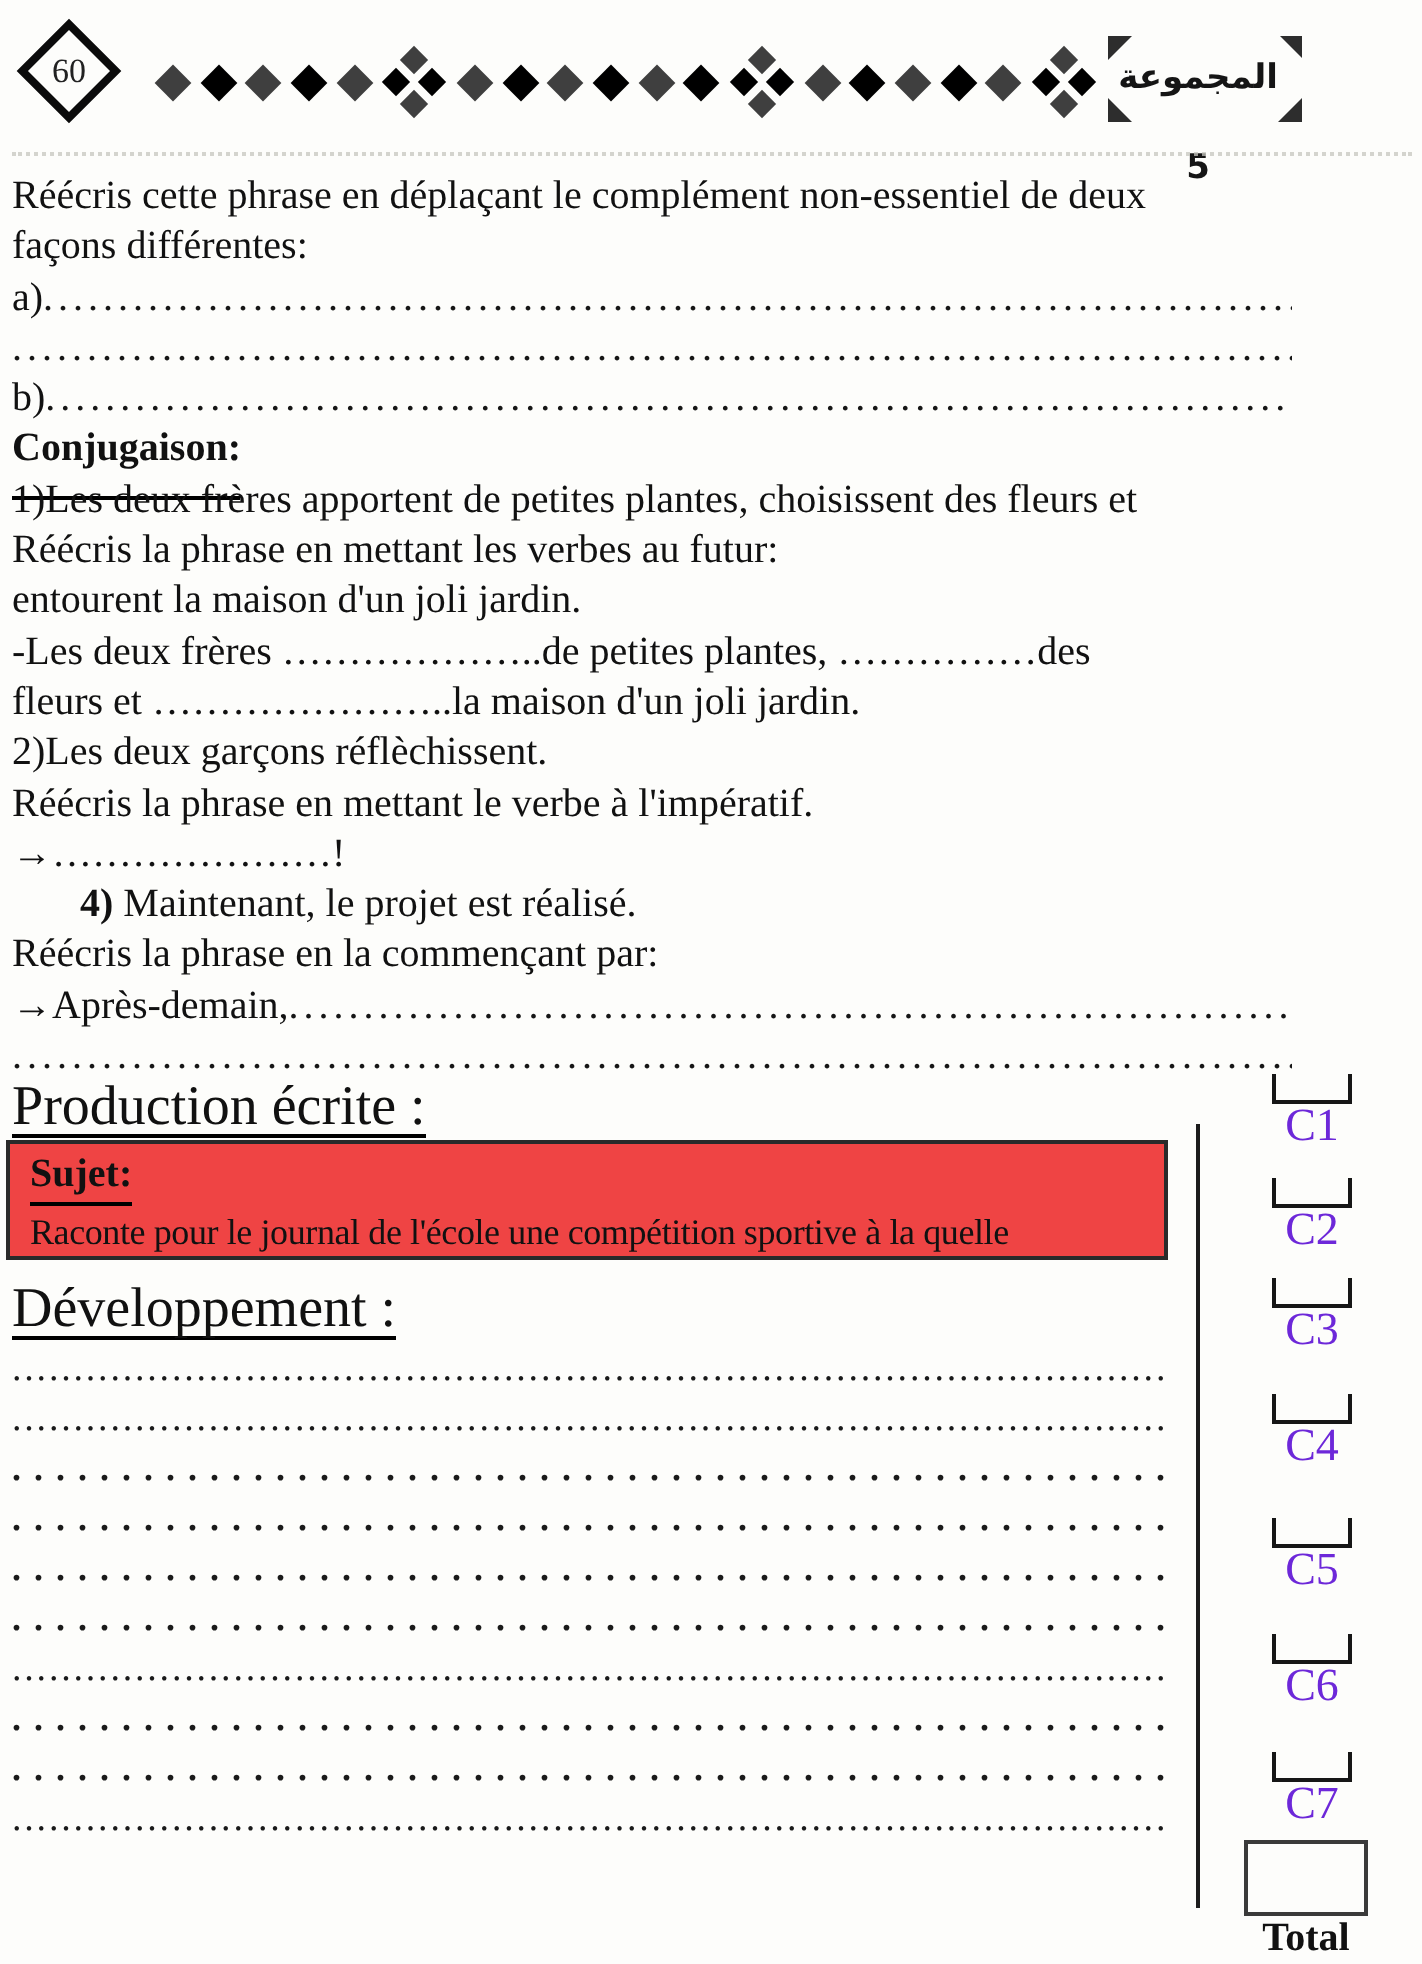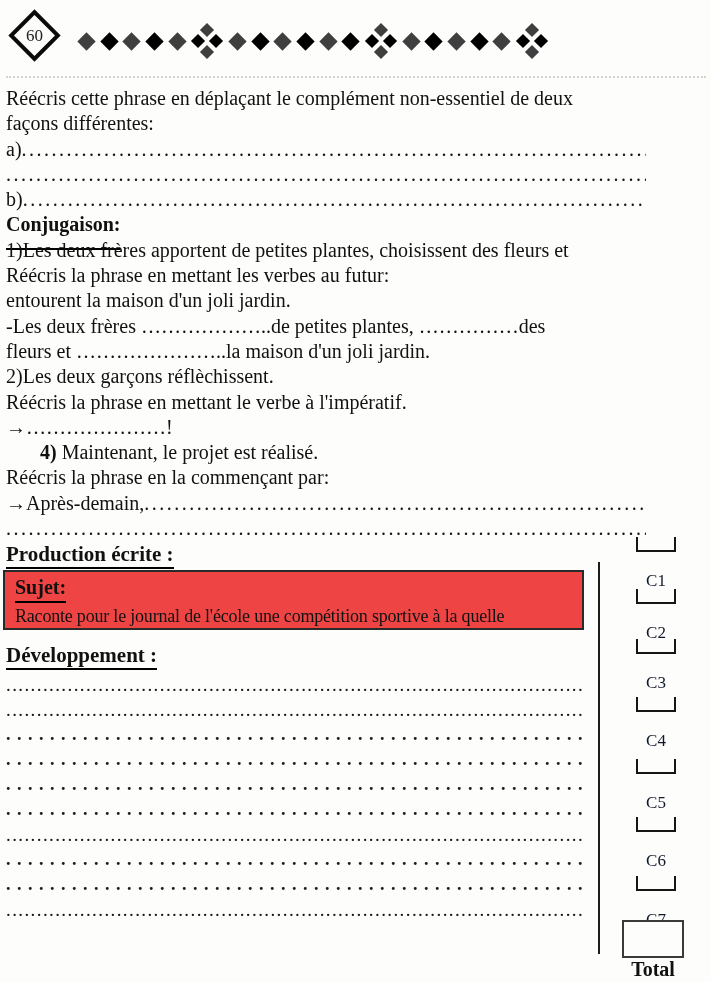--- a/index.html
+++ b/index.html
@@ -53,41 +53,41 @@
   .dots { overflow:hidden; white-space:nowrap; letter-spacing:2.5px; color:#161616; }
   .dots.fill { flex:1; }
   .hd-inline {
     display:inline-block; font-weight:bold; line-height:23px;
     border-bottom:2.5px solid #000; padding-bottom:12px;
   }
   .b { font-weight:bold; }
   .indent { padding-left:34px; }
 
   .hd-block { height:28px; line-height:26px; white-space:nowrap; }
-  .hd-block span { display:inline-block; font-size:21px; font-weight:bold; border-bottom:2.5px solid #000; line-height:26px; }
+  .hd-block span { display:inline-block; font-size:28px; font-weight:normal; border-bottom:2.5px solid #000; line-height:26px; }
 
   .sujetbox {
     margin-left:-3px; margin-top:1px; width:581px; height:60px;
     border:2px solid #2a2a2a; padding:2px 10px; background:#ef4444;
   }
   .sujetbox .st { display:inline-block; font-weight:bold; font-size:20px; line-height:27px; border-bottom:2.5px solid #000; }
   .sujetbox .sx { font-size:18px; line-height:27px; white-space:nowrap; letter-spacing:-0.2px; }
 
   .devwrap { margin-top:12px; }
   .devwrap .hd-block { height:30px; }
   .devlines { width:576px; }
   .dl { height:25px; line-height:25px; overflow:hidden; white-space:nowrap; color:#1a1a1a; }
   .dl.dense  { letter-spacing:1.4px; font-size:19px; }
   .dl.sparse { letter-spacing:6.5px; font-size:18px; font-weight:bold; }
 
   
   .vrule { position:absolute; left:598px; top:562px; width:2px; height:392px; background:#1c1c1c; }
   .cp { position:absolute; left:628px; width:56px; text-align:center; }
   .cp .bracket { width:40px; height:15px; margin:0 auto; border-left:2px solid #161616; border-right:2px solid #161616; border-bottom:2px solid #161616; }
-  .cp .cplabel { margin-top:20px; font-size:17px; line-height:17px; color:#0f172a; }
+  .cp .cplabel { margin-top:2px; font-size:23px; line-height:17px; color:#6d28d9; }
   .cp1{ top:537px; } .cp2{ top:589px; } .cp3{ top:639px; } .cp4{ top:697px; }
   .cp5{ top:759px; } .cp6{ top:817px; } .cp7{ top:876px; }
   .totalbox { position:absolute; left:622px; top:920px; width:62px; height:38px; border:2px solid #3a3a3a; background:#fdfdfb; }
   .totallabel { position:absolute; left:612px; top:958px; width:82px; text-align:center; font-weight:bold; font-size:20px; }
 </style>
 </head>
 <body>
 
 <div class="page">
 
@@ -125,20 +125,27 @@
     <span class="dm"></span>
     <span class="dm g"></span>
     <span class="cl">
         <i></i>
         <i></i>
         <i></i>
         <i></i>
       </span>
   </div>
 
+  <div class="grouplabel">
+    <span class="tri tl"></span>
+    <span class="tri tr"></span>
+    <span class="tri bl"></span>
+    <span class="tri br"></span>
+    <span>المجموعة 5</span>
+  </div>
 
   <div class="faintrule"></div>
 
   <main class="col">
 
     <div class="ln">Réécris cette phrase en déplaçant le complément non-essentiel de deux</div>
     <div class="ln">façons différentes:</div>
 
     <div class="ln flexline">
       <span class="pfx">a)</span>

